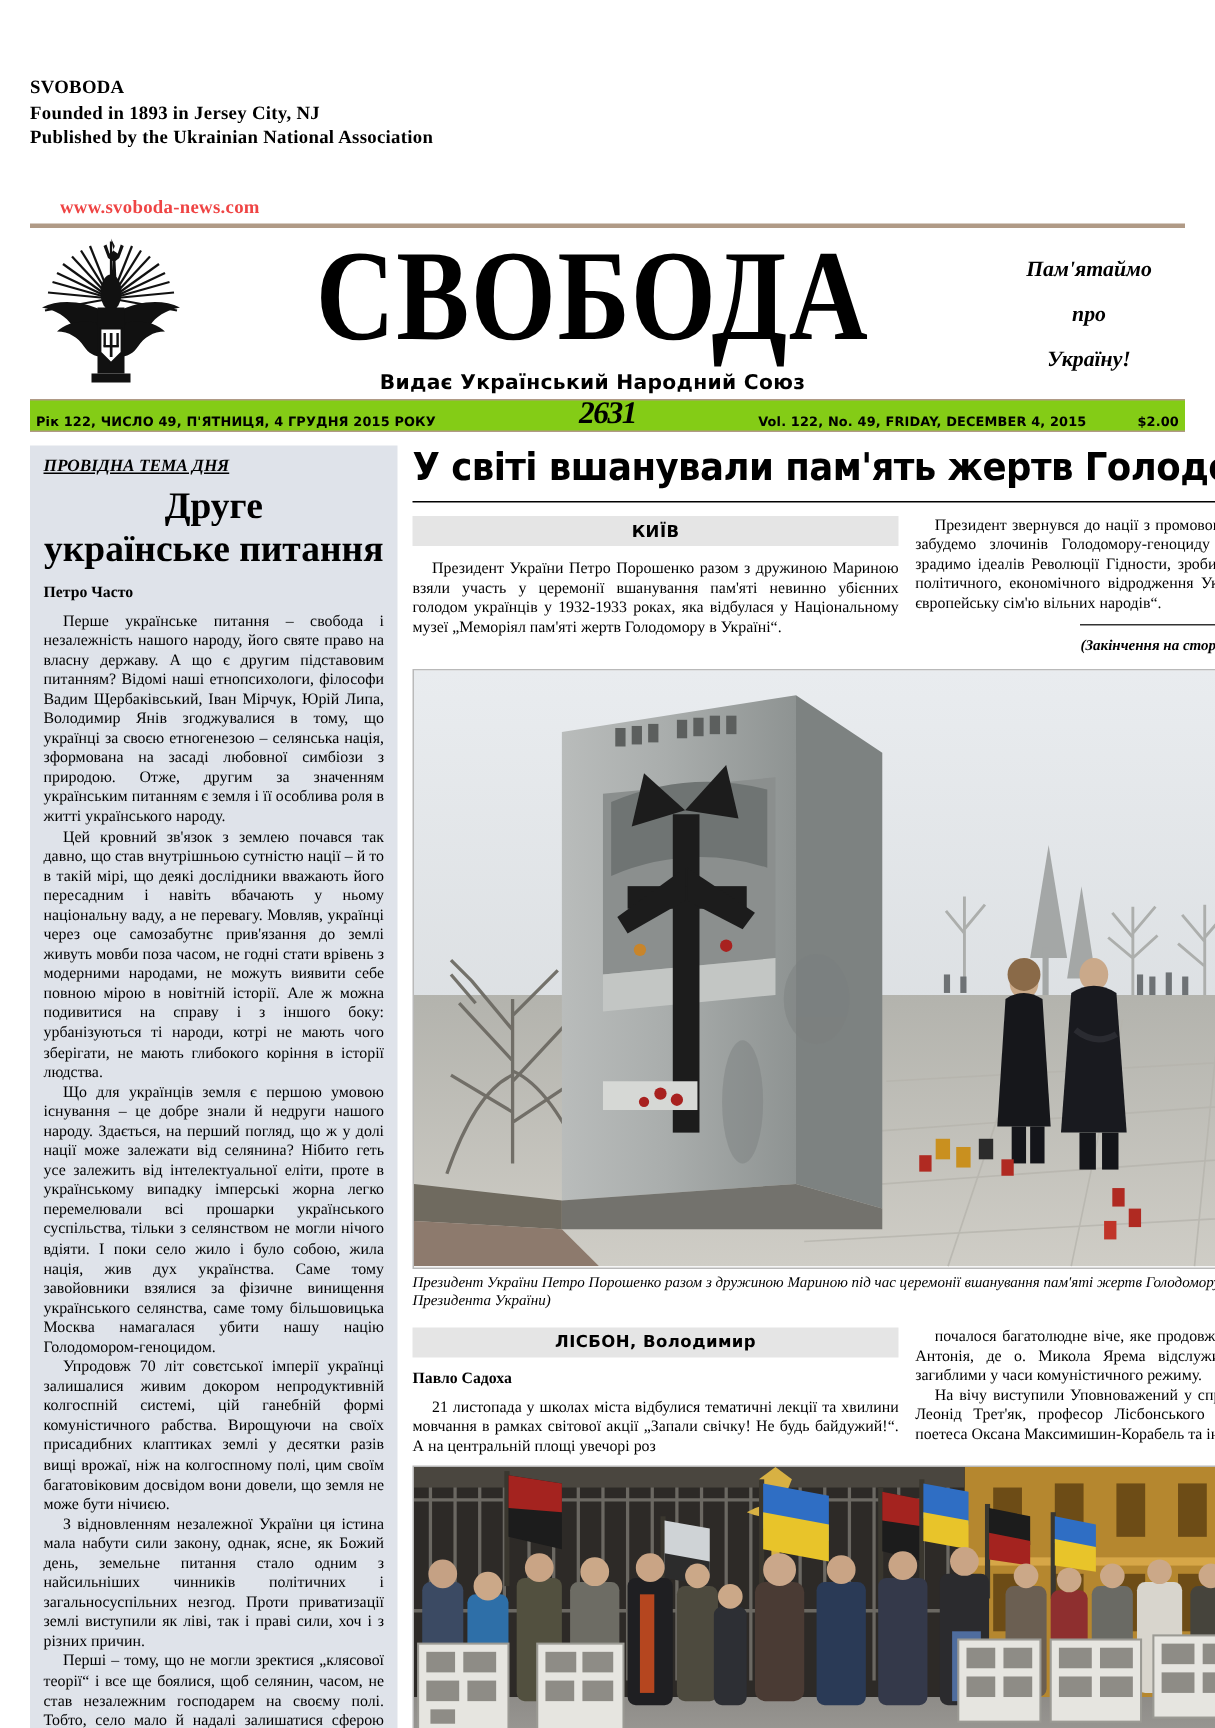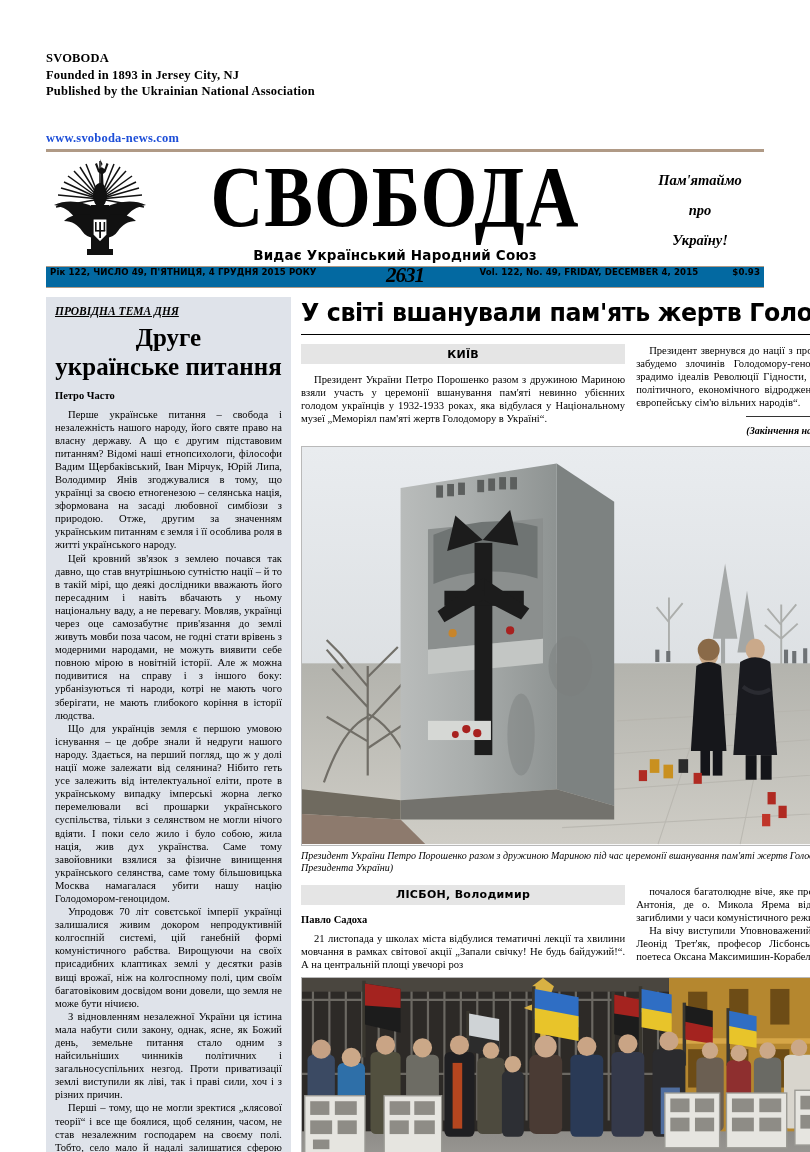--- a/index.html
+++ b/index.html
@@ -3,33 +3,33 @@
 <meta charset="utf-8">
 <style>
   * { box-sizing: border-box; margin: 0; padding: 0; }
   html, body {
     width: 810px; height: 1152px;
     background: #ffffff;
     font-family: "Liberation Serif", serif;
     color: #000;
     overflow: hidden;
   }
-  .page { position: relative; width: 810px; height: 1152px; padding: 0 46px; }
+  .page { position: relative; width: 810px; height: 1152px; padding: 0 20px; }
 
   
   .masthead-top { padding-top: 50px; }
   .masthead-top div {
     font-family: "Liberation Serif", serif;
     font-weight: bold; font-size: 12.5px; line-height: 16.5px;
     letter-spacing: .2px;
   }
   .website-line {
     margin-top: 30px;
     font-family: "DejaVu Sans", sans-serif;
-    font-size: 9px; color: #1d4ed8; padding-bottom: 3px;
+    font-size: 9px; color: #ef4444; padding-bottom: 3px; margin-left: 20px;
   }
   .rule-tan { height: 2.5px; background: #b09a86; width: 100%; }
 
   
   .nameplate {
     position: relative; height: 105px; margin-top: 3px;
     display: flex; align-items: flex-start;
   }
   .emblem { width: 108px; height: 102px; position: relative; flex: none; }
   .emblem svg { display: block; }
@@ -54,23 +54,23 @@
     width: 128px; flex: none;
     font-family: "Liberation Serif", serif;
     font-style: italic; font-weight: bold;
     font-size: 14.5px; line-height: 30px;
     text-align: center; padding-top: 10px;
   }
 
   
   .dateline {
     margin-top: 6px; height: 22px;
-    background: #0369a1;
+    background: #84cc16;
     border-top: 1px solid #b09a86; border-bottom: 1px solid #b09a86;
-    display: flex; align-items: flex-start;
+    display: flex; align-items: flex-end;
     font-family: "DejaVu Sans", sans-serif;
     font-size: 8.6px; font-weight: bold; letter-spacing: .1px;
     position: relative;
   }
   .dateline .left { padding-left: 4px; }
   .dateline .right { margin-left: auto; display: flex; gap: 34px; padding-right: 4px; }
   .year-logo {
     position: absolute; left: 0; right: 0; top: -4px;
     text-align: center;
     font-family: "Liberation Serif", serif;
@@ -230,21 +230,21 @@
       <div>про</div>
       <div>Україну!</div>
     </div>
   </div>
 
   <div class="dateline">
     <div class="left">Рік 122, ЧИСЛО 49, П'ЯТНИЦЯ, 4 ГРУДНЯ 2015 РОКУ</div>
     <div class="year-logo">2631</div>
     <div class="right">
       <span>Vol. 122, No. 49, FRIDAY, DECEMBER 4, 2015</span>
-      <span>$0.93</span>
+      <span>$2.00</span>
     </div>
   </div>
 
   <div class="body-grid">
 
     <div class="col-left">
       <div class="opinion-box">
         <div class="kicker">ПРОВІДНА ТЕМА ДНЯ</div>
         <div class="op-headline">
           <div>Друге</div>

